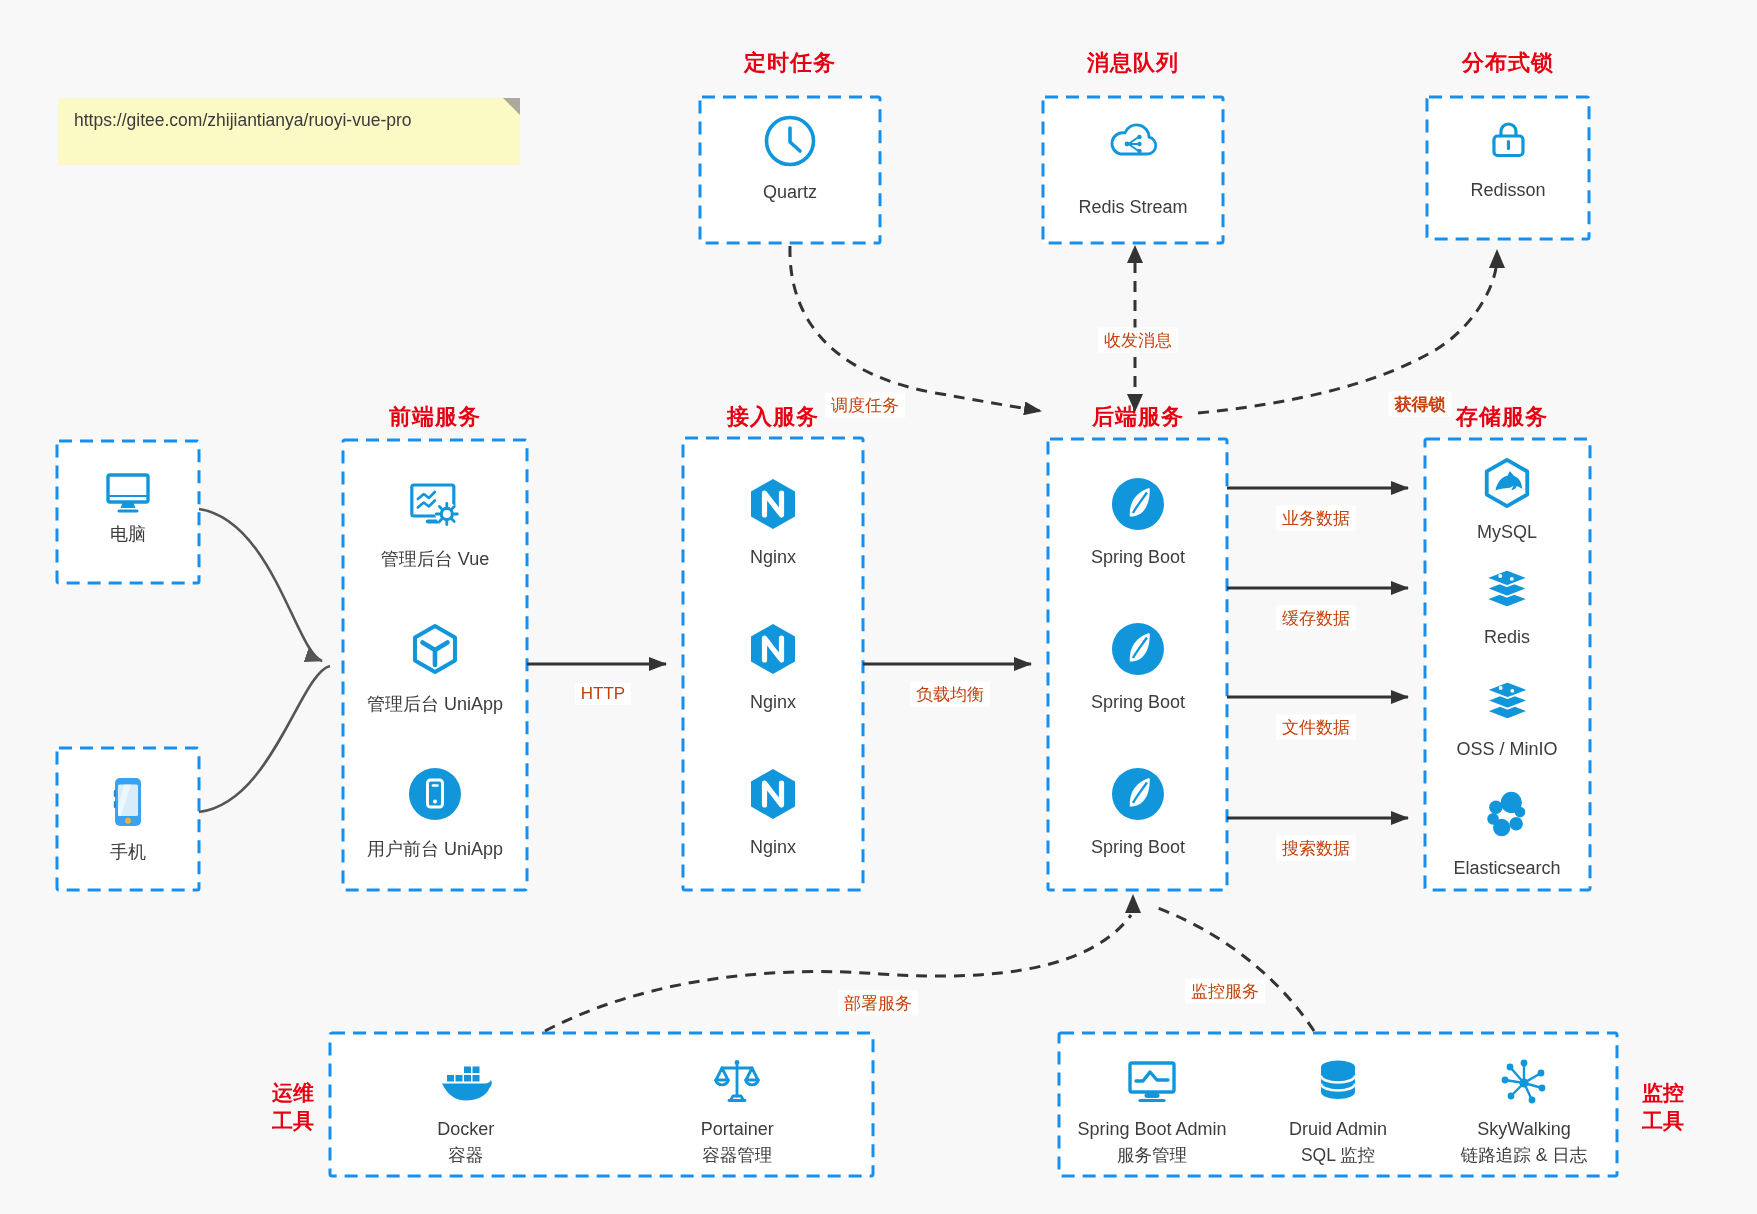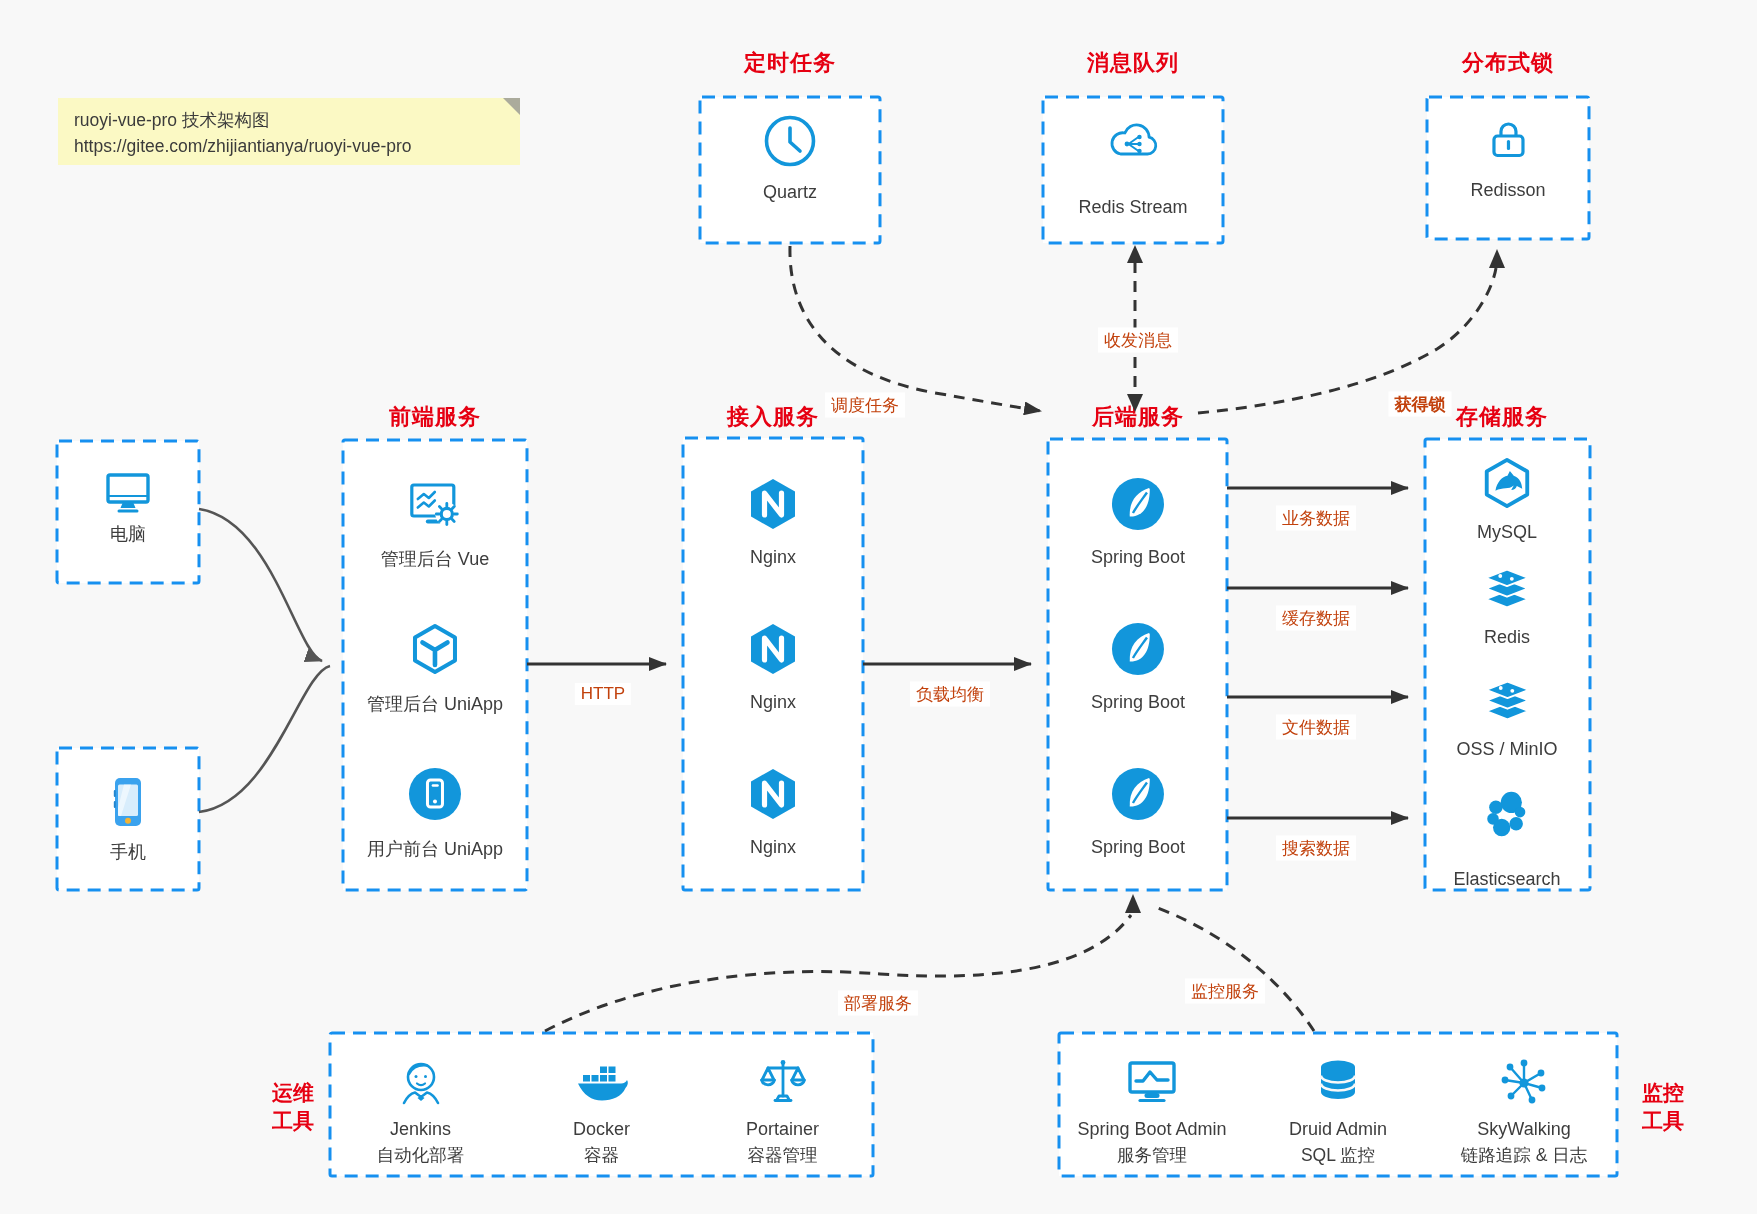--- a/index.html
+++ b/index.html
@@ -18,21 +18,20 @@
   .tool-cell .ic{margin-top:21px;}
   .tool-name{margin-top:9px;color:#3d3d3d;font-size:18px;white-space:nowrap;}
   .tool-desc{margin-top:3px;color:#3d3d3d;font-size:17.5px;white-space:nowrap;}
 </style>
 </head>
 <body>
 
 <div class="canvas">
 
   <div class="note">
-    <div>ruoyi-vue-pro 技术架构图</div>
     <div>https://gitee.com/zhijiantianya/ruoyi-vue-pro</div>
     <div class="note-fold"></div>
   </div>
 
   <div class="box" style="left:700px;top:97px;width:180px;height:146px;"></div>
   <div class="box" style="left:1043px;top:97px;width:180px;height:146px;"></div>
   <div class="box" style="left:1427px;top:97px;width:162px;height:142px;"></div>
   <div class="box" style="left:57px;top:441px;width:142px;height:142px;"></div>
   <div class="box" style="left:57px;top:748px;width:142px;height:142px;"></div>
   <div class="box" style="left:343px;top:440px;width:184px;height:450px;"></div>
@@ -211,53 +210,40 @@
     <svg class="ic" width="54" height="54" viewBox="0 0 56 56">
       <polygon points="28,31 50,39.5 28,48 6,39.5" fill="#1296db" stroke="#ffffff" stroke-width="2" stroke-linejoin="round"></polygon>
       <polygon points="28,20 50,28.5 28,37 6,28.5" fill="#1296db" stroke="#ffffff" stroke-width="2" stroke-linejoin="round"></polygon>
       <polygon points="28,9 50,17.5 28,26 6,17.5" fill="#1296db" stroke="#ffffff" stroke-width="2" stroke-linejoin="round"></polygon>
       <circle cx="21" cy="15.5" r="2" fill="#ffffff"></circle>
         <circle cx="33" cy="18.5" r="2" fill="#ffffff"></circle>
     </svg>
     <div class="node-label">OSS / MinIO</div>
   </div>
 
-  <div class="node-item" style="left:1507px;top:788px;gap:27px;">
+  <div class="node-item" style="left:1507px;top:788px;gap:16px;">
     <svg class="ic" width="54" height="54" viewBox="0 0 56 56">
       <g fill="#1296db">
         <circle cx="32" cy="15" r="11"></circle>
           <circle cx="16" cy="20" r="7"></circle>
           <circle cx="13" cy="32" r="6"></circle>
         <circle cx="22" cy="41" r="9"></circle>
           <circle cx="37" cy="37" r="7"></circle>
           <circle cx="41" cy="25" r="5.5"></circle>
       </g>
     </svg>
     <div class="node-label">Elasticsearch</div>
   </div>
 
   <div class="side-red" style="left:293px;top:1079px;">
     <div>运维</div>
     <div>工具</div>
   </div>
 
   <div class="tool-row" style="left:330px;top:1033px;width:543px;height:143px;">
-    <div class="tool-cell">
-      <svg class="ic" width="56" height="56" viewBox="0 0 56 56">
-        <circle cx="28" cy="23" r="13" fill="none" stroke="#1296db" stroke-width="2.6"></circle>
-        <path d="M16 20 q5 -10 18 -8.5" fill="none" stroke="#1296db" stroke-width="2.6" stroke-linecap="round"></path>
-        <circle cx="23" cy="22.5" r="1.5" fill="#1296db"></circle>
-          <circle cx="32.5" cy="22.5" r="1.5" fill="#1296db"></circle>
-        <path d="M24 29.5 q4 3.2 8 0" fill="none" stroke="#1296db" stroke-width="2.2" stroke-linecap="round"></path>
-        <path d="M11 49 q4.5 -9 11 -10.5 l6 4.5 6 -4.5 q6.5 1.5 11 10.5" fill="none" stroke="#1296db" stroke-width="2.6" stroke-linecap="round" stroke-linejoin="round"></path>
-        <path d="M24.5 44 l3.5 3 3.5 -3 -3.5 -2.5 Z" fill="#1296db"></path>
-      </svg>
-      <div class="tool-name">Jenkins</div>
-      <div class="tool-desc">自动化部署</div>
-    </div>
     <div class="tool-cell">
       <svg class="ic" width="56" height="56" viewBox="0 0 56 56">
         <path d="M4 29.5 h43 c3 0 5 -1.5 6 -3.5 c1.5 2 1 5.5 -1.5 8 c-3.5 8.5 -13.5 12.5 -23.5 12.5 c-10.5 0 -18.5 -5.5 -24 -17 Z" fill="#1296db"></path>
         <g fill="#1296db">
           <rect x="9" y="21" width="7" height="6.5"></rect>
             <rect x="17.5" y="21" width="7" height="6.5"></rect>
           <rect x="26" y="21" width="7" height="6.5"></rect>
             <rect x="34.5" y="21" width="7" height="6.5"></rect>
           <rect x="26" y="12.5" width="7" height="6.5"></rect>
             <rect x="34.5" y="12.5" width="7" height="6.5"></rect>

